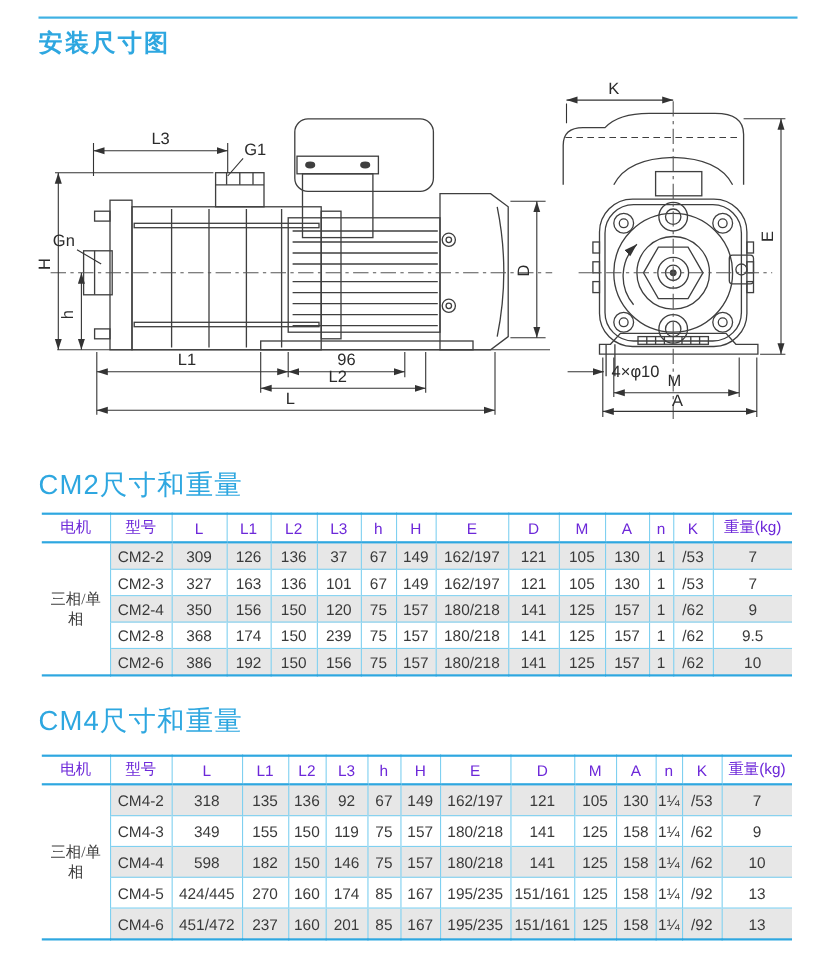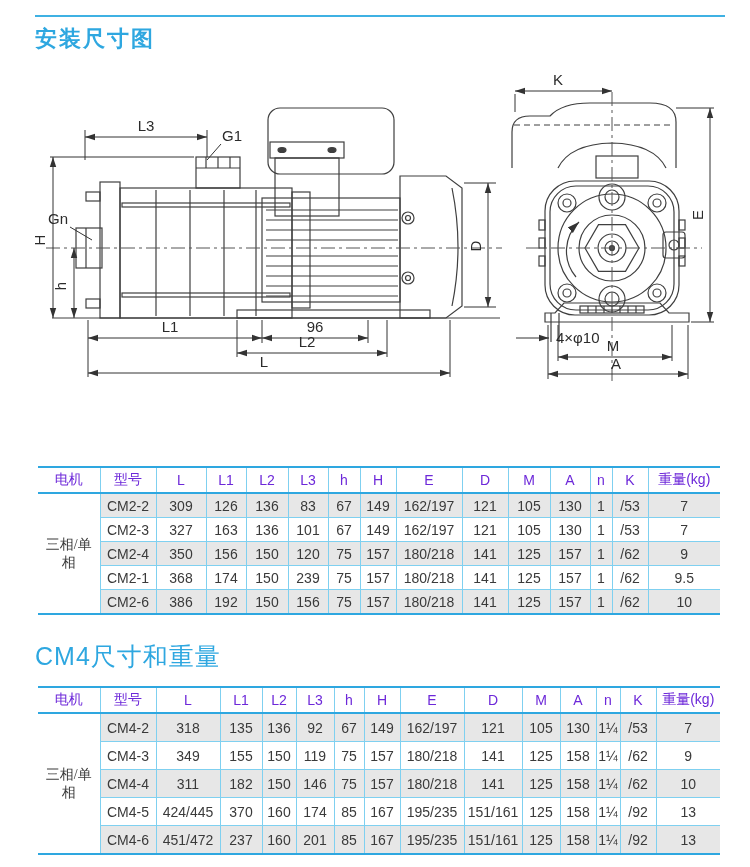--- a/index.html
+++ b/index.html
@@ -198,20 +198,21 @@
       <line x1="688" y1="255" x2="688" y2="309"></line>
       <line x1="548" y1="304" x2="688" y2="304" marker-start="url(#arr)" marker-end="url(#arr)"></line>
     </g>
     <text x="558" y="15" text-anchor="middle">K</text>
     <text x="703" y="145" text-anchor="middle" transform="rotate(-90 703 145)">E</text>
     <text x="556" y="273">4×φ10</text>
     <text x="613" y="281" text-anchor="middle">M</text>
     <text x="616" y="299" text-anchor="middle">A</text>
   </svg>
 
+  <div id="cm2-heading" class="section-heading">CM2尺寸和重量</div>
   <table id="cm2-table" class="spec">
     <colgroup>
       <col style="width:62px">
         <col style="width:56px">
         <col style="width:50px">
         <col style="width:40px">
       <col style="width:42px">
         <col style="width:40px">
         <col style="width:32px">
         <col style="width:36px">
@@ -242,21 +243,21 @@
           <th>重量(kg)</th>
         </tr>
       </thead>
     <tbody>
         <tr>
           <td rowspan="5" class="motor">三相/单相</td>
           <td class="sh">CM2-2</td>
           <td class="sh">309</td>
           <td class="sh">126</td>
           <td class="sh">136</td>
-          <td class="sh">83</td>
+          <td class="sh">37</td>
           <td class="sh">67</td>
           <td class="sh">149</td>
           <td class="sh">162/197</td>
           <td class="sh">121</td>
           <td class="sh">105</td>
           <td class="sh">130</td>
           <td class="sh">1</td>
           <td class="sh">/53</td>
           <td class="sh">7</td>
         </tr>
@@ -286,21 +287,21 @@
           <td class="sh">157</td>
           <td class="sh">180/218</td>
           <td class="sh">141</td>
           <td class="sh">125</td>
           <td class="sh">157</td>
           <td class="sh">1</td>
           <td class="sh">/62</td>
           <td class="sh">9</td>
         </tr>
         <tr>
-          <td>CM2-1</td>
+          <td>CM2-8</td>
           <td>368</td>
           <td>174</td>
           <td>150</td>
           <td>239</td>
           <td>75</td>
           <td>157</td>
           <td>180/218</td>
           <td>141</td>
           <td>125</td>
           <td>157</td>
@@ -394,38 +395,38 @@
           <td>180/218</td>
           <td>141</td>
           <td>125</td>
           <td>158</td>
           <td>1¼</td>
           <td>/62</td>
           <td>9</td>
         </tr>
         <tr>
           <td class="sh">CM4-4</td>
-          <td class="sh">311</td>
+          <td class="sh">598</td>
           <td class="sh">182</td>
           <td class="sh">150</td>
           <td class="sh">146</td>
           <td class="sh">75</td>
           <td class="sh">157</td>
           <td class="sh">180/218</td>
           <td class="sh">141</td>
           <td class="sh">125</td>
           <td class="sh">158</td>
           <td class="sh">1¼</td>
           <td class="sh">/62</td>
           <td class="sh">10</td>
         </tr>
         <tr>
           <td>CM4-5</td>
           <td>424/445</td>
-          <td>370</td>
+          <td>270</td>
           <td>160</td>
           <td>174</td>
           <td>85</td>
           <td>167</td>
           <td>195/235</td>
           <td>151/161</td>
           <td>125</td>
           <td>158</td>
           <td>1¼</td>
           <td>/92</td>

